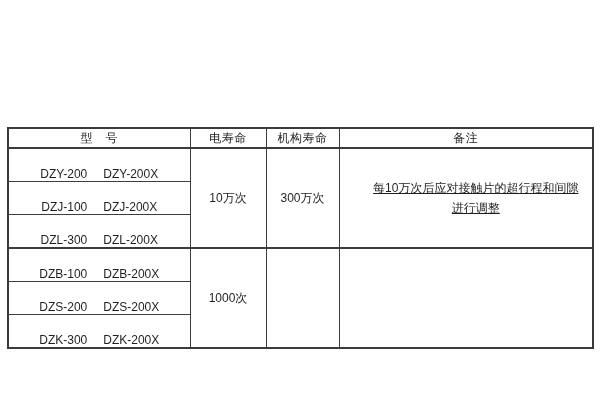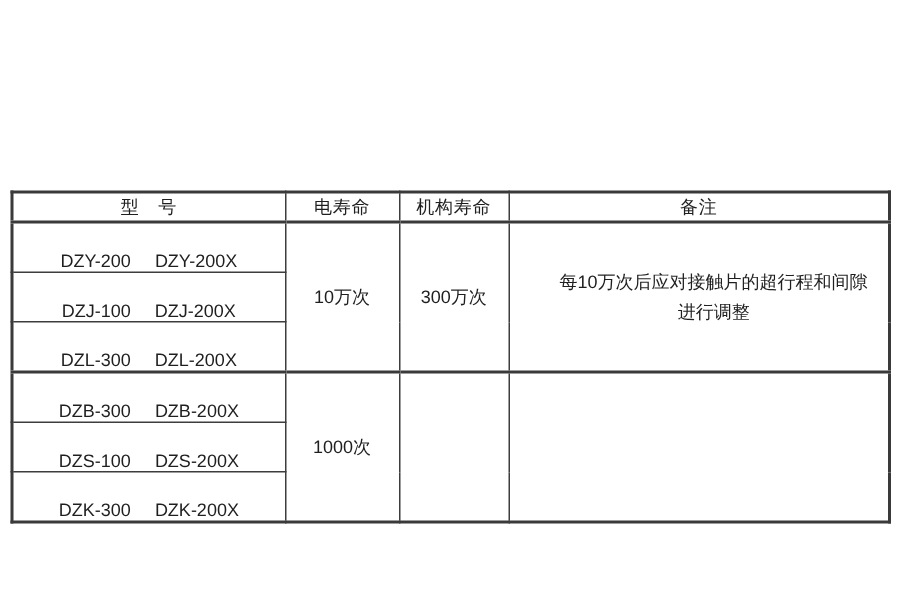--- a/index.html
+++ b/index.html
@@ -51,20 +51,21 @@
     display: flex;
     justify-content: center;
     align-items: center;
     gap: 16px;
     margin-top: 18px;
   }
   td.remark-cell {
     text-align: left;
     padding-left: 20px;
     white-space: normal;
+    text-decoration: underline;
   }
   .remark-line {
     line-height: 20px;
     font-size: 12px;
   }
 </style>
 </head>
 <body>
 
 <div class="stage">
@@ -110,35 +111,35 @@
         <td>
           <div class="model-pair">
             <span>DZL-300</span>
             <span>DZL-200X</span>
           </div>
         </td>
       </tr>
       <tr class="data-row group-start">
         <td>
           <div class="model-pair">
-            <span>DZB-300</span>
+            <span>DZB-100</span>
             <span>DZB-200X</span>
           </div>
         </td>
         <td rowspan="3">1000次</td>
         <td rowspan="3"></td>
         <td rowspan="3" class="remark-cell">
           <div class="remark-line"></div>
           <div class="remark-line"></div>
         </td>
       </tr>
       <tr class="data-row">
         <td>
           <div class="model-pair">
-            <span>DZS-100</span>
+            <span>DZS-200</span>
             <span>DZS-200X</span>
           </div>
         </td>
       </tr>
       <tr class="data-row">
         <td>
           <div class="model-pair">
             <span>DZK-300</span>
             <span>DZK-200X</span>
           </div>

